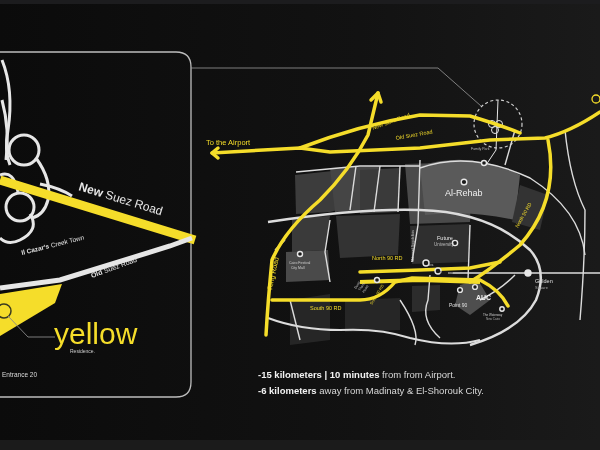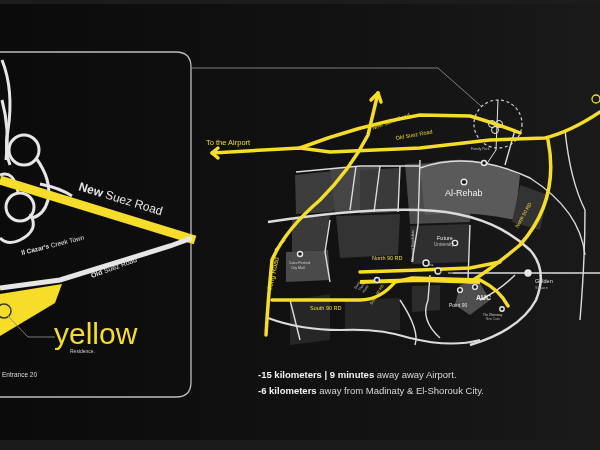--- a/index.html
+++ b/index.html
@@ -169,17 +169,17 @@
     <text class="svgtext" x="476" y="300" fill="#f0f0f0" font-size="7" font-weight="bold">AUC</text>
     <text class="svgtext" x="449" y="307" fill="#e0e0e0" font-size="5">Point 90</text>
     <text class="svgtext" x="483" y="316" fill="#cfcfcf" font-size="3">The Waterway</text>
     <text class="svgtext" x="486" y="320" fill="#a8a8a8" font-size="3">New Cairo</text>
     <text class="svgtext" x="428" y="266" fill="#cfcfcf" font-size="2.8">Ikea</text>
     <text class="svgtext" x="440" y="274" fill="#222" font-size="2.8">Downtown</text>
   </g>
 </svg>
 
 <div class="info">
-  <div class="line"><b>-15 kilometers | 9 minutes</b><span> away away Airport.</span></div>
+  <div class="line"><b>-15 kilometers | 10 minutes</b><span> from from Airport.</span></div>
   <div class="line"><b>-6 kilometers</b><span> away from Madinaty &amp; El-Shorouk City.</span></div>
 </div>
 
 <div class="bottomband"></div>
 
 </body></html>

